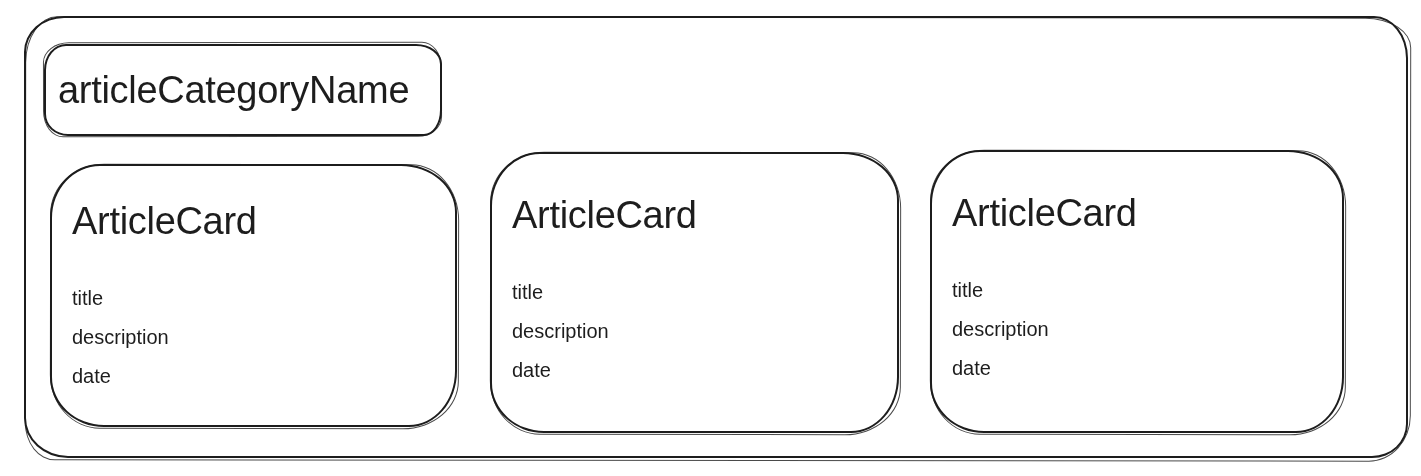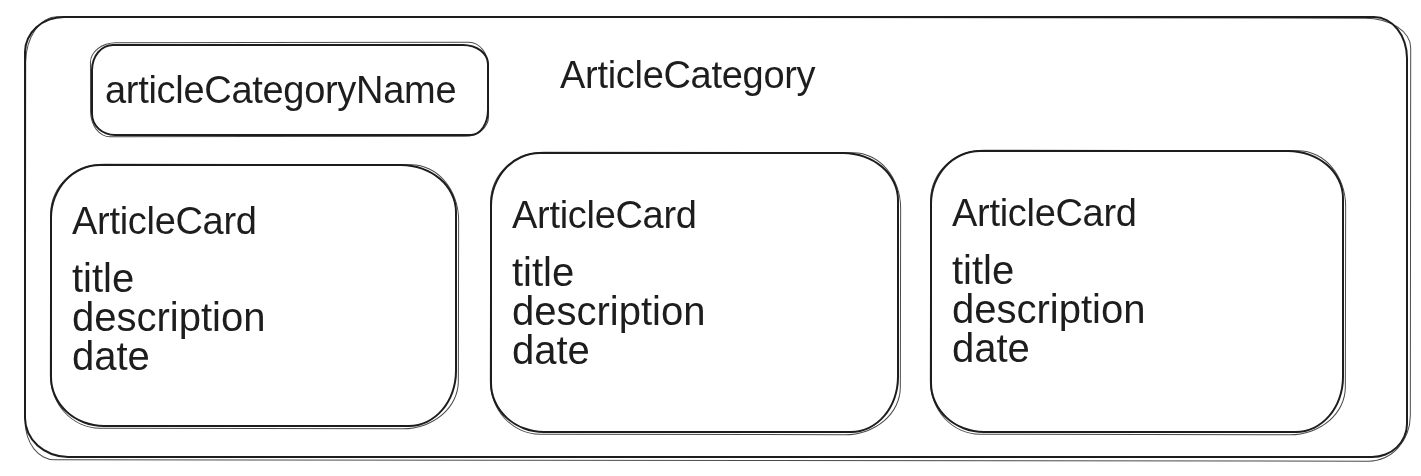--- a/index.html
+++ b/index.html
@@ -42,21 +42,20 @@
     left: 18px; top: 26px;
     width: 398px; height: 92px;
     border-radius: 22px 26px 18px 24px / 26px 20px 26px 22px;
     display: flex;
     align-items: center;
     padding-left: 12px;
     box-sizing: border-box;
     font-size: 38px;
     letter-spacing: -0.3px;
     white-space: nowrap;
-    margin-left: 47px;
   }
   .box-name::before {
     inset: -4px -2px -3px -3px;
     border-radius: 26px 20px 24px 20px / 20px 26px 20px 26px;
     transform: rotate(-0.1deg);
   }
 
   
   .category-title {
     position: absolute;
@@ -80,33 +79,32 @@
   .card-1 { left: 24px;  top: 146px; width: 407px; height: 263px; }
   .card-2 { left: 464px; top: 134px; width: 409px; height: 281px; padding-top: 40px; }
   .card-3 { left: 904px; top: 132px; width: 414px; height: 283px; padding-top: 40px; }
 
   .card-heading {
     font-size: 38px;
     letter-spacing: -0.3px;
     white-space: nowrap;
   }
   .card-fields {
-    margin-top: 16px;
-    font-size: 40px;
+    margin-top: 36px;
+    font-size: 20px;
     line-height: 39px;
   }
 </style>
 </head>
 <body>
 
 <div class="canvas">
 
   <div class="sketch box-outer">
 
-    <div class="category-title">ArticleCategory</div>
 
     <div class="sketch box-name">
       <span>articleCategoryName</span>
     </div>
 
     <div class="sketch card card-1">
       <div class="card-heading">ArticleCard</div>
       <div class="card-fields">
         <div class="field">title</div>
         <div class="field">description</div>

